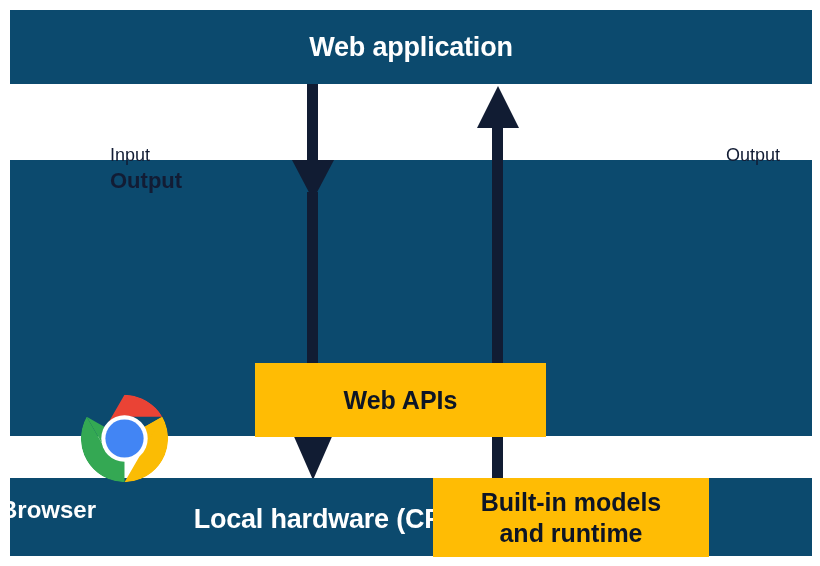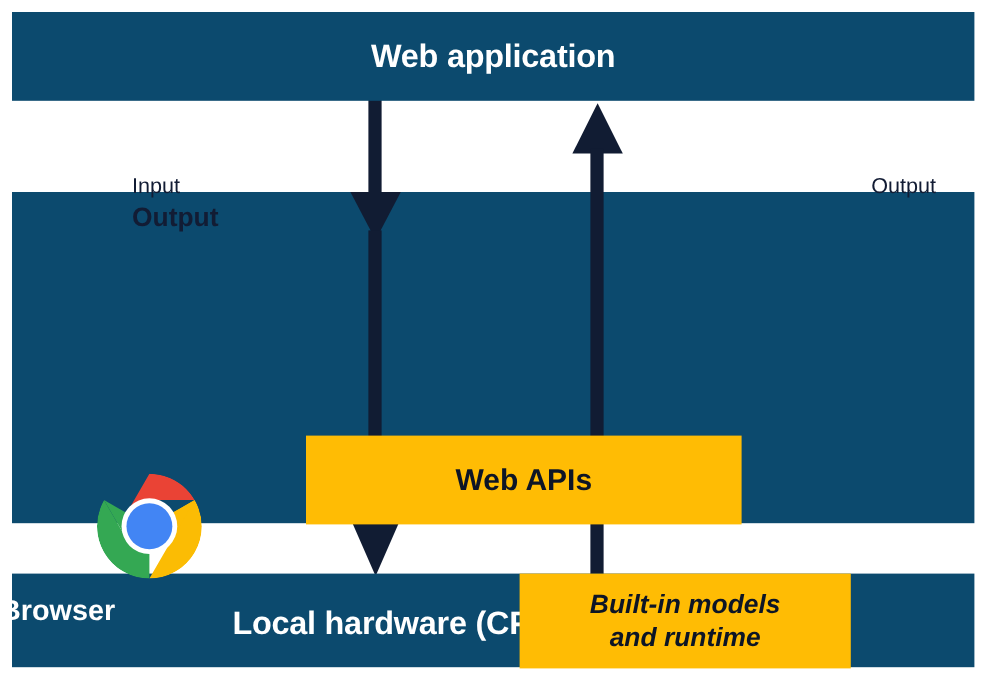--- a/index.html
+++ b/index.html
@@ -110,31 +110,30 @@
     font-weight: bold;
     display: flex;
     align-items: center;
     justify-content: center;
     text-align: center;
     line-height: 1.22;
   }
   #box-web-apis {
     left: 255px;
     top: 203px;
-    width: 363px;
+    width: 291px;
     height: 74px;
     font-size: 25px;
   }
   #box-builtin-models {
     left: 433px;
     top: 318px;
     width: 276px;
     height: 79px;
-    font-size: 22px;
-    font-style: italic;
+    font-size: 25px;
   }
   #box-builtin-models .box-label {
     white-space: pre-line;
   }
 
   
   #chrome-logo {
     position: absolute;
     left: 79px;
     top: 233px;

